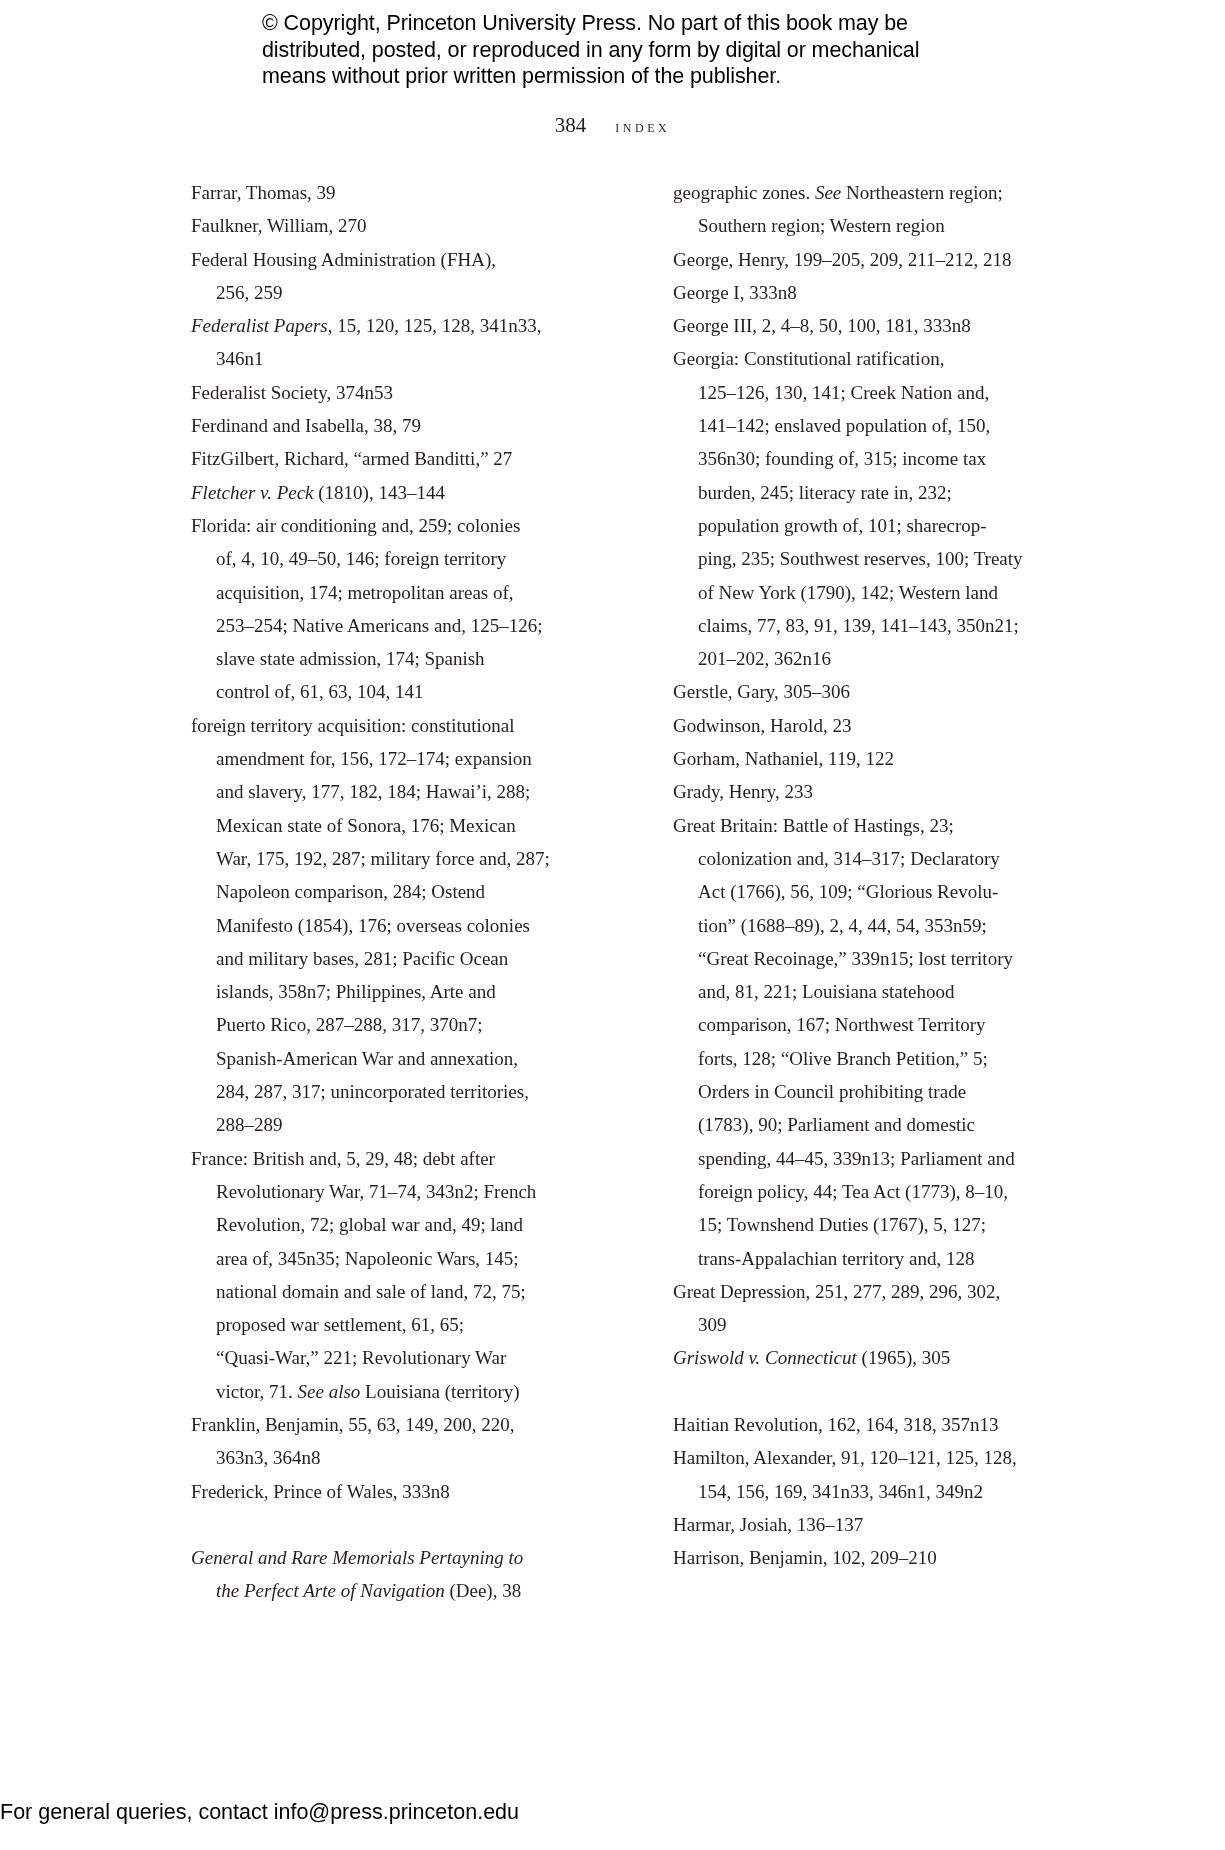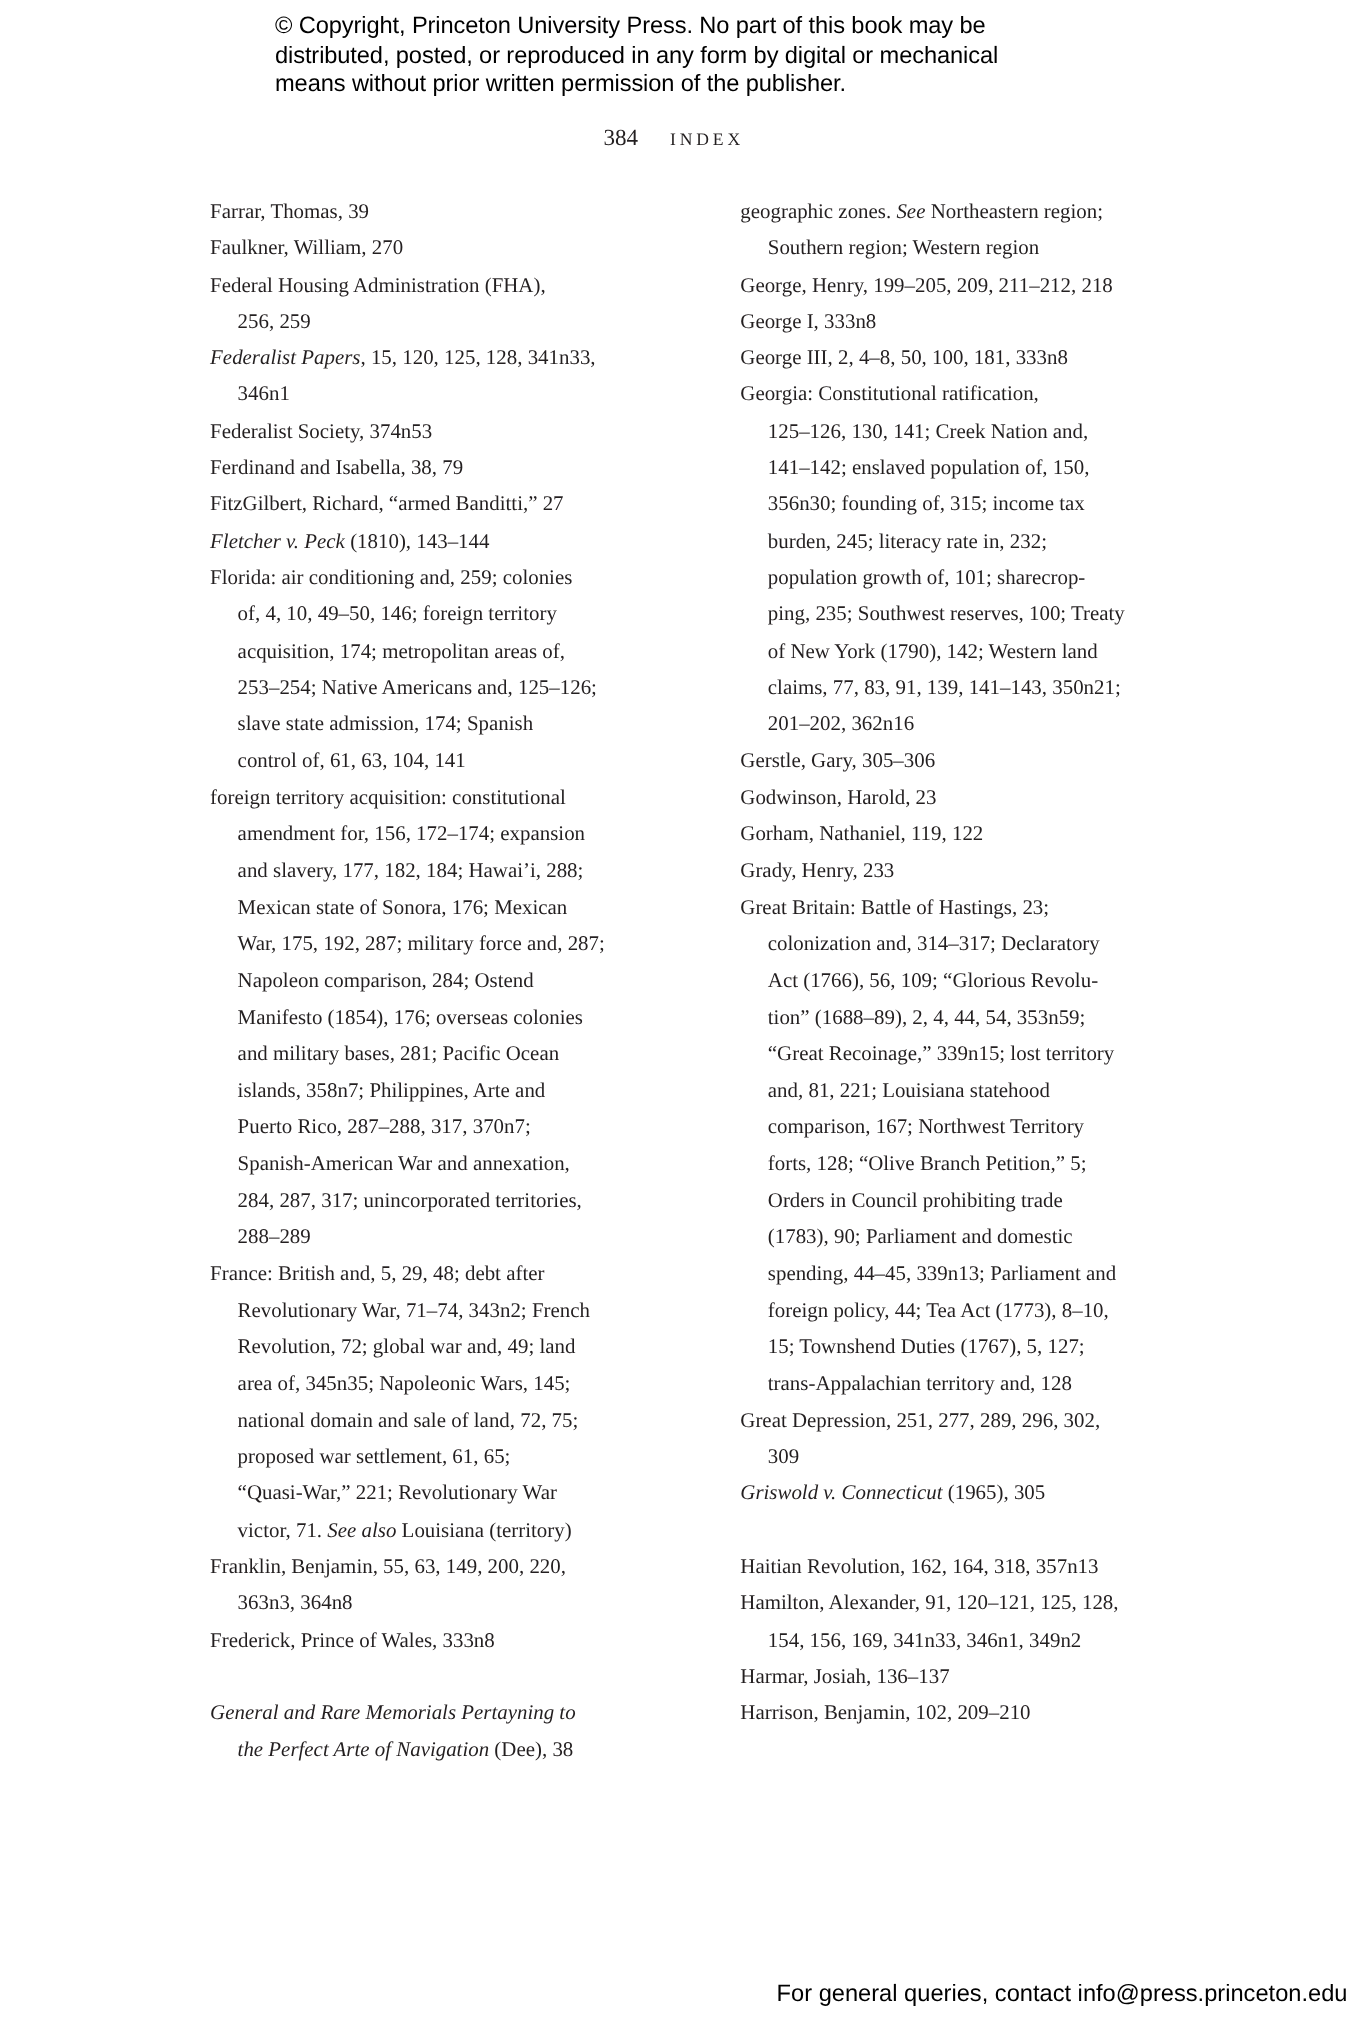--- a/index.html
+++ b/index.html
@@ -9,21 +9,21 @@
     }
     body {
       width: 1225px;
       height: 1850px;
       position: relative;
       overflow: hidden;
       color: #231f20;
     }
     .copyright {
       position: absolute;
-      left: 250px;
+      left: 262px;
       top: 10px;
       width: 760px;
       font-family: "Liberation Sans", sans-serif;
       font-size: 21.5px;
       line-height: 26.5px;
       color: #000000;
       letter-spacing: -0.1px;
     }
     .copyright div { white-space: nowrap; }
     .running-head {
@@ -38,21 +38,21 @@
       white-space: nowrap;
     }
     .running-head .folio {
       display: inline-block;
       margin-right: 24px;
       font-size: 21px;
     }
     .running-head .section {
       display: inline-block;
       letter-spacing: 3.5px;
-      font-size: 16px;
+      font-size: 12px;
       text-transform: uppercase;
       text-align: right;
     }
     .column {
       position: absolute;
       top: 176px;
       width: 430px;
       font-family: "Liberation Serif", serif;
       font-size: 19px;
       line-height: 33.3px;
@@ -65,21 +65,21 @@
       height: 33.3px;
     }
     .line.indent { padding-left: 25px; }
     .line.blank { height: 33.3px; }
     .i { font-style: italic; }
     .footer {
       position: absolute;
       top: 1800px;
       left: 0;
       width: 1225px;
-      text-align: right;
+      text-align: left;
       font-family: "Liberation Sans", sans-serif;
       font-size: 21.5px;
       color: #000000;
       white-space: nowrap;
     }
   </style>
 </head>
 <body>
 
 <div class="copyright">

